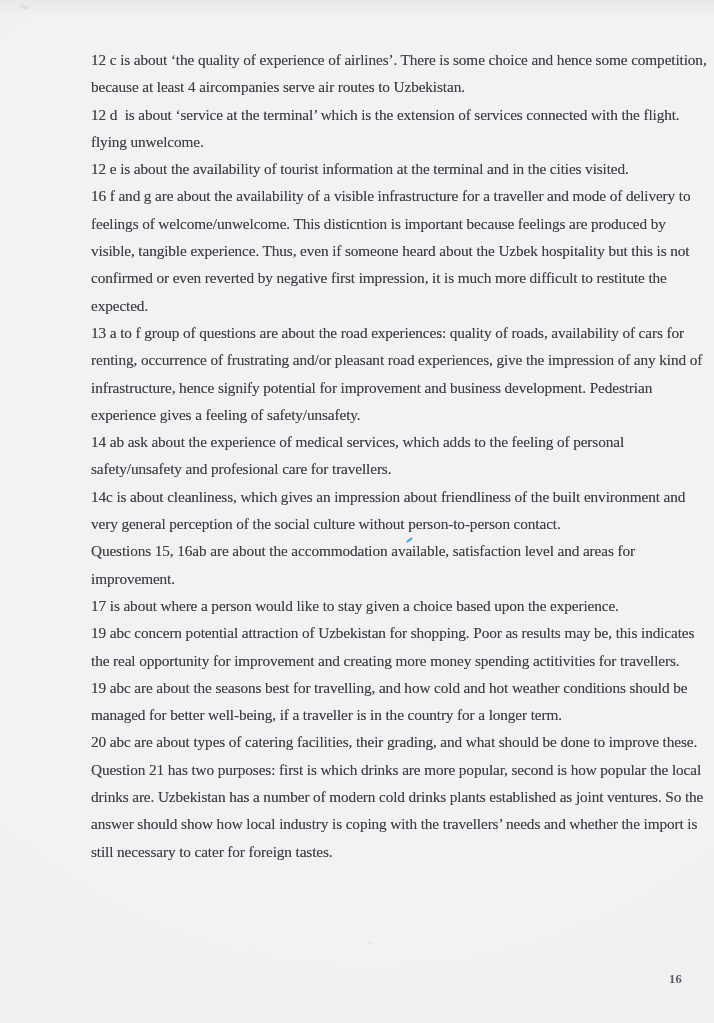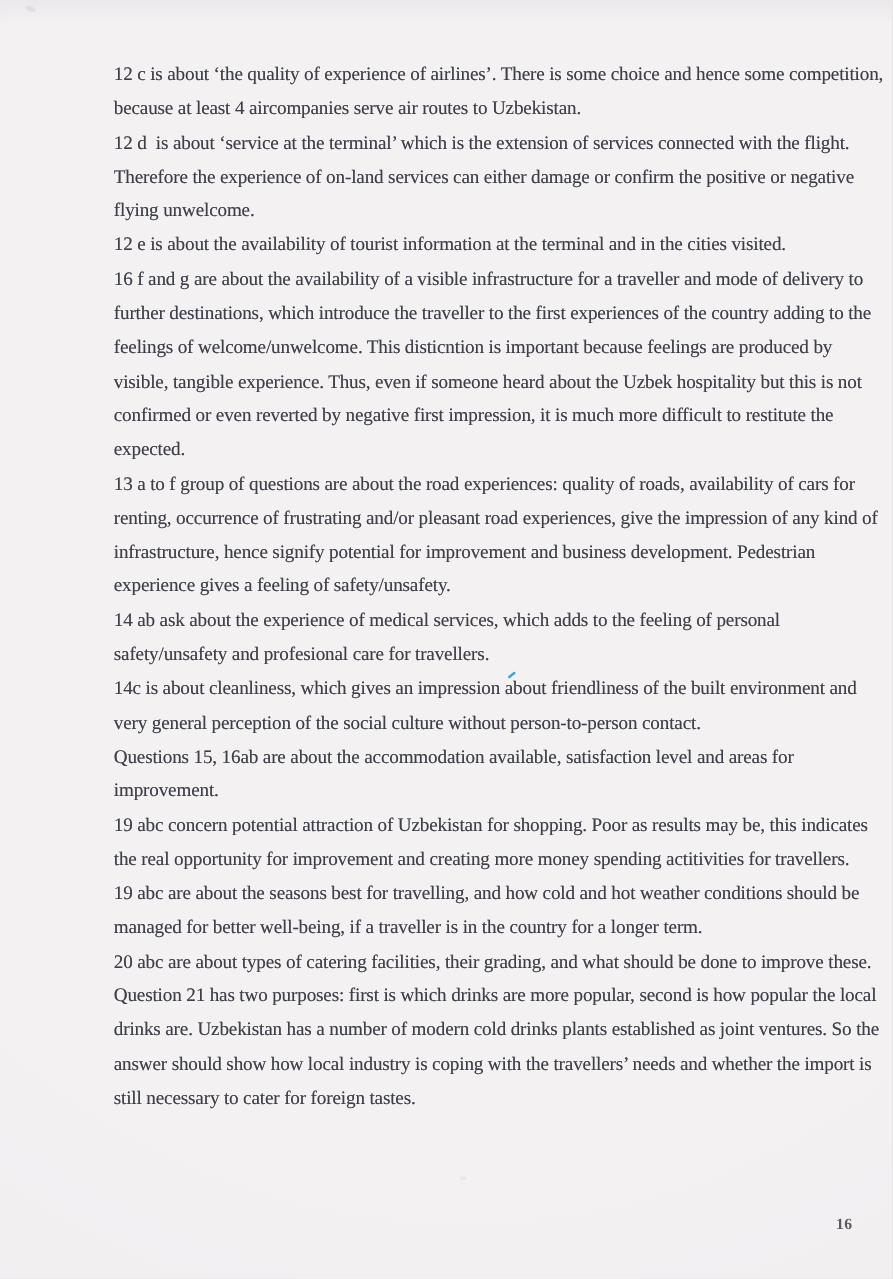--- a/index.html
+++ b/index.html
@@ -75,39 +75,38 @@
 </style>
 </head>
 <body>
 
 <div class="scan">
   <div class="speck-a"></div>
   <div class="text-block" id="text-block">
       <div class="line">12 c is about ‘the quality of experience of airlines’. There is some choice and hence some competition,</div>
       <div class="line">because at least 4 aircompanies serve air routes to Uzbekistan.</div>
       <div class="line">12 d  is about ‘service at the terminal’ which is the extension of services connected with the flight.</div>
-      <div class="line">Therefore the experience of on-land services can either damage or confirm the positive or negative</div>
       <div class="line">flying unwelcome.</div>
       <div class="line">12 e is about the availability of tourist information at the terminal and in the cities visited.</div>
       <div class="line">16 f and g are about the availability of a visible infrastructure for a traveller and mode of delivery to</div>
-      <div class="line">further destinations, which introduce the traveller to the first experiences of the country adding to the</div>
       <div class="line">feelings of welcome/unwelcome. This disticntion is important because feelings are produced by</div>
       <div class="line">visible, tangible experience. Thus, even if someone heard about the Uzbek hospitality but this is not</div>
       <div class="line">confirmed or even reverted by negative first impression, it is much more difficult to restitute the</div>
       <div class="line">expected.</div>
       <div class="line">13 a to f group of questions are about the road experiences: quality of roads, availability of cars for</div>
       <div class="line">renting, occurrence of frustrating and/or pleasant road experiences, give the impression of any kind of</div>
       <div class="line">infrastructure, hence signify potential for improvement and business development. Pedestrian</div>
       <div class="line">experience gives a feeling of safety/unsafety.</div>
       <div class="line">14 ab ask about the experience of medical services, which adds to the feeling of personal</div>
       <div class="line">safety/unsafety and profesional care for travellers.</div>
       <div class="line">14c is about cleanliness, which gives an impression about friendliness of the built environment and</div>
       <div class="line">very general perception of the social culture without person-to-person contact.</div>
       <div class="line">Questions 15, 16ab are about the accommodation available, satisfaction level and areas for</div>
       <div class="line">improvement.</div>
+      <div class="line">17 is about where a person would like to stay given a choice based upon the experience.</div>
       <div class="line">19 abc concern potential attraction of Uzbekistan for shopping. Poor as results may be, this indicates</div>
       <div class="line">the real opportunity for improvement and creating more money spending actitivities for travellers.</div>
       <div class="line">19 abc are about the seasons best for travelling, and how cold and hot weather conditions should be</div>
       <div class="line">managed for better well-being, if a traveller is in the country for a longer term.</div>
       <div class="line">20 abc are about types of catering facilities, their grading, and what should be done to improve these.</div>
       <div class="line">Question 21 has two purposes: first is which drinks are more popular, second is how popular the local</div>
       <div class="line">drinks are. Uzbekistan has a number of modern cold drinks plants established as joint ventures. So the</div>
       <div class="line">answer should show how local industry is coping with the travellers’ needs and whether the import is</div>
       <div class="line">still necessary to cater for foreign tastes.</div>
     </div>

